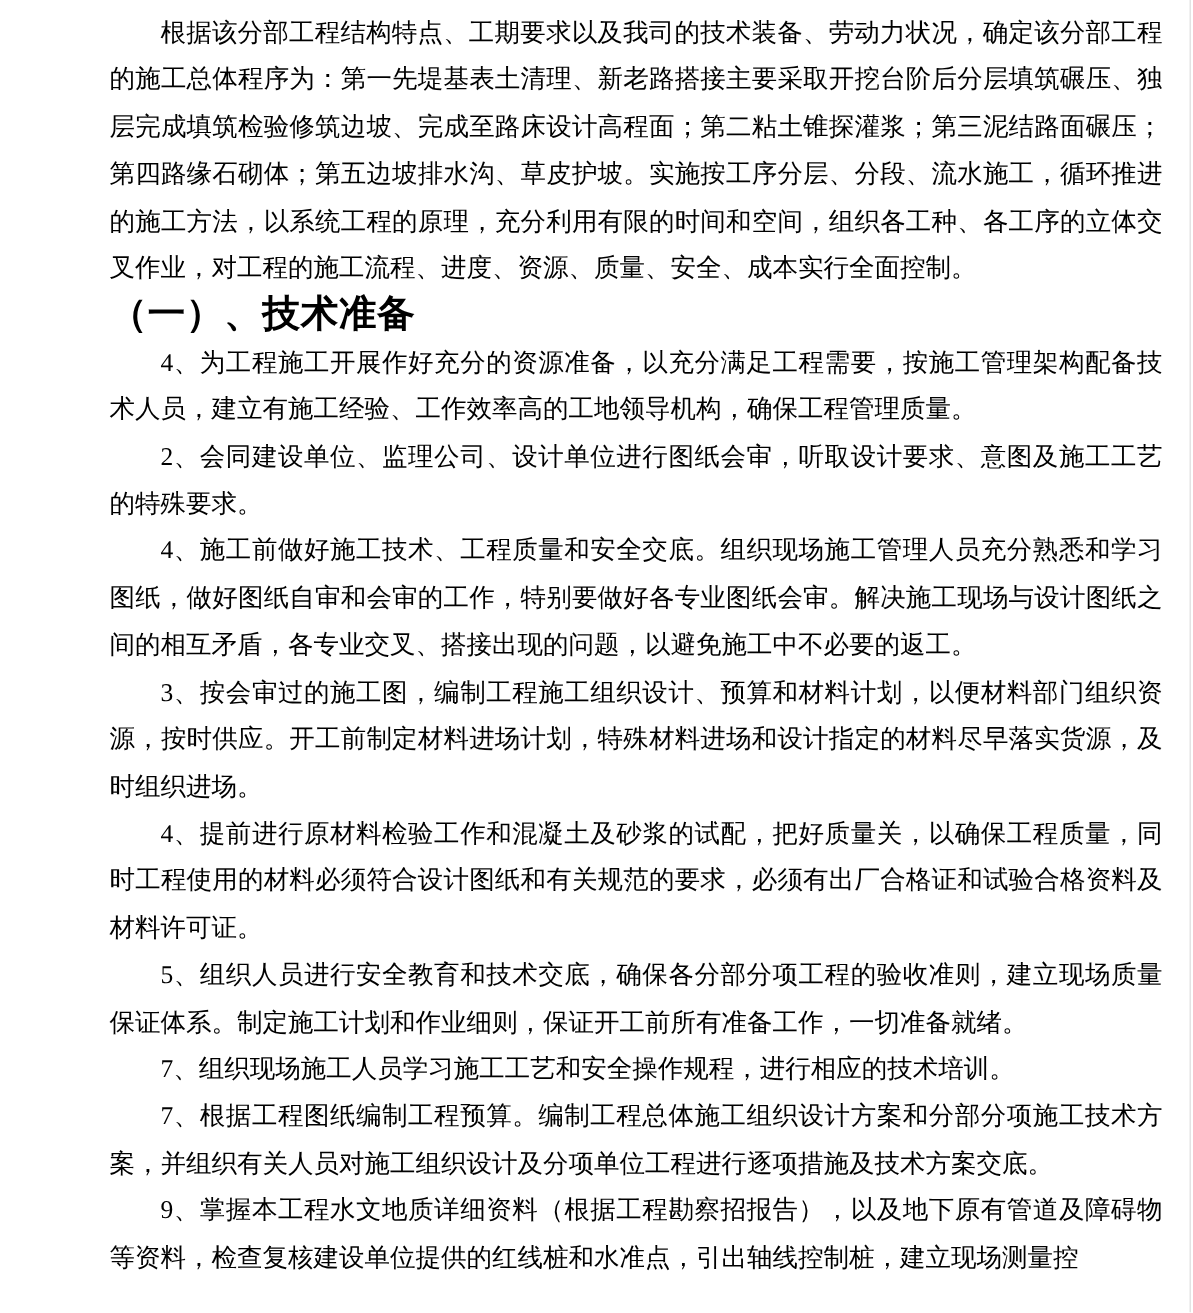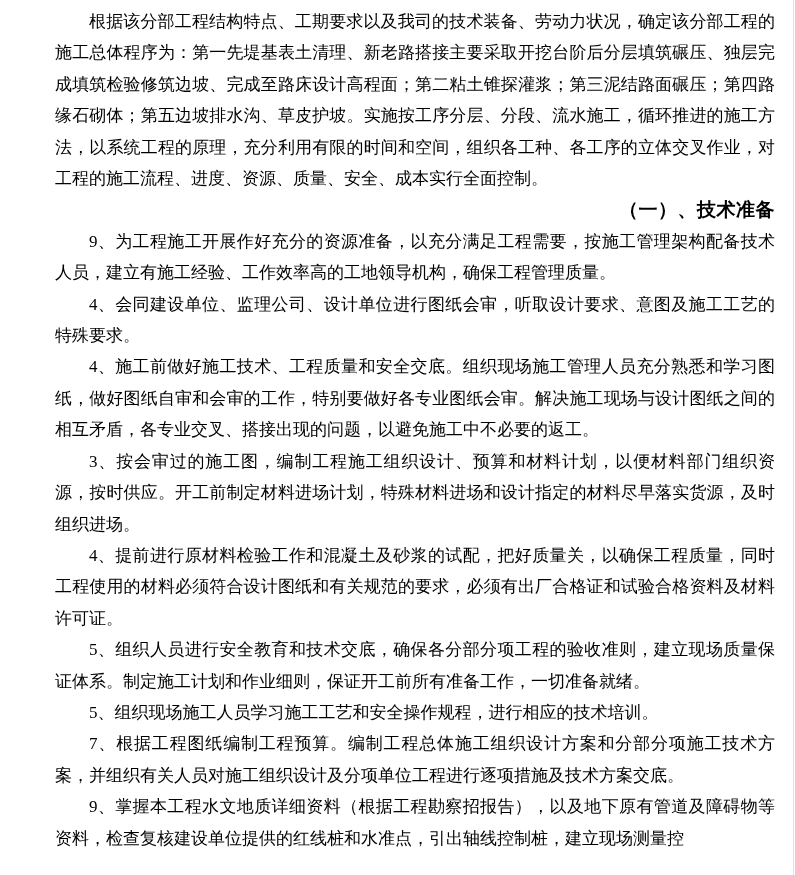--- a/index.html
+++ b/index.html
@@ -12,65 +12,64 @@
     height: 875px;
     overflow: hidden;
     font-family: "Liberation Serif", "DejaVu Serif", serif;
     color: #000000;
   }
   .page {
     position: relative;
     width: 795px;
     height: 875px;
     box-sizing: border-box;
-    padding: 6px 20px 0 55px;
+    padding: 6px 20px 0 73px;
     background: #ffffff;
   }
   .para {
     margin: 0;
     font-size: 17px;
     line-height: 31.4px;
     text-align: justify;
     text-justify: inter-character;
     text-indent: 2em;
     word-break: normal;
   }
   .heading {
     margin: 0;
-    font-size: 19px;
+    font-size: 25px;
     line-height: 31.4px;
     font-weight: bold;
     text-indent: 0;
     letter-spacing: 0.5px;
     white-space: nowrap;
-    text-align: right;
   }
   .page-right-edge {
     position: absolute;
     top: 0;
     right: 1px;
     width: 1px;
     height: 875px;
     background: #e3e3e3;
   }
 </style>
 </head>
 <body>
 
 <div class="page">
 
   <p class="para">根据该分部工程结构特点、工期要求以及我司的技术装备、劳动力状况，确定该分部工程的施工总体程序为：第一先堤基表土清理、新老路搭接主要采取开挖台阶后分层填筑碾压、独层完成填筑检验修筑边坡、完成至路床设计高程面；第二粘土锥探灌浆；第三泥结路面碾压；第四路缘石砌体；第五边坡排水沟、草皮护坡。实施按工序分层、分段、流水施工，循环推进的施工方法，以系统工程的原理，充分利用有限的时间和空间，组织各工种、各工序的立体交叉作业，对工程的施工流程、进度、资源、质量、安全、成本实行全面控制。</p>
 
   <h2 class="heading">（一）、技术准备</h2>
 
-  <p class="para">9、为工程施工开展作好充分的资源准备，以充分满足工程需要，按施工管理架构配备技术人员，建立有施工经验、工作效率高的工地领导机构，确保工程管理质量。</p>
-  <p class="para">4、会同建设单位、监理公司、设计单位进行图纸会审，听取设计要求、意图及施工工艺的特殊要求。</p>
+  <p class="para">4、为工程施工开展作好充分的资源准备，以充分满足工程需要，按施工管理架构配备技术人员，建立有施工经验、工作效率高的工地领导机构，确保工程管理质量。</p>
+  <p class="para">2、会同建设单位、监理公司、设计单位进行图纸会审，听取设计要求、意图及施工工艺的特殊要求。</p>
   <p class="para">4、施工前做好施工技术、工程质量和安全交底。组织现场施工管理人员充分熟悉和学习图纸，做好图纸自审和会审的工作，特别要做好各专业图纸会审。解决施工现场与设计图纸之间的相互矛盾，各专业交叉、搭接出现的问题，以避免施工中不必要的返工。</p>
   <p class="para">3、按会审过的施工图，编制工程施工组织设计、预算和材料计划，以便材料部门组织资源，按时供应。开工前制定材料进场计划，特殊材料进场和设计指定的材料尽早落实货源，及时组织进场。</p>
   <p class="para">4、提前进行原材料检验工作和混凝土及砂浆的试配，把好质量关，以确保工程质量，同时工程使用的材料必须符合设计图纸和有关规范的要求，必须有出厂合格证和试验合格资料及材料许可证。</p>
   <p class="para">5、组织人员进行安全教育和技术交底，确保各分部分项工程的验收准则，建立现场质量保证体系。制定施工计划和作业细则，保证开工前所有准备工作，一切准备就绪。</p>
-  <p class="para">5、组织现场施工人员学习施工工艺和安全操作规程，进行相应的技术培训。</p>
+  <p class="para">7、组织现场施工人员学习施工工艺和安全操作规程，进行相应的技术培训。</p>
   <p class="para">7、根据工程图纸编制工程预算。编制工程总体施工组织设计方案和分部分项施工技术方案，并组织有关人员对施工组织设计及分项单位工程进行逐项措施及技术方案交底。</p>
   <p class="para">9、掌握本工程水文地质详细资料（根据工程勘察招报告），以及地下原有管道及障碍物等资料，检查复核建设单位提供的红线桩和水准点，引出轴线控制桩，建立现场测量控</p>
 
   <div class="page-right-edge"></div>
 
 </div>
 
 </body></html>

